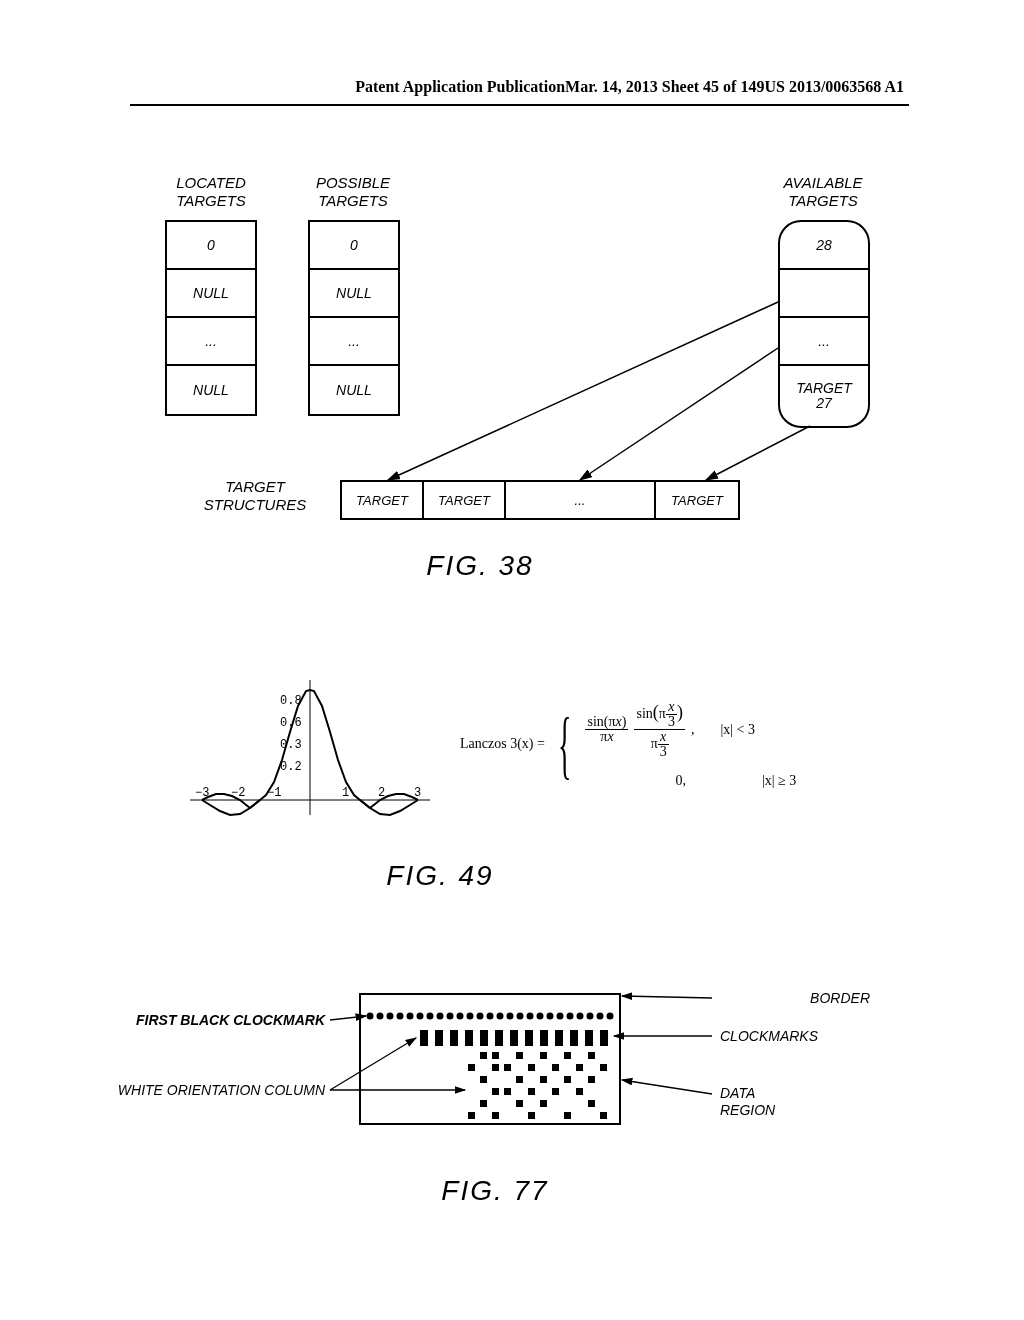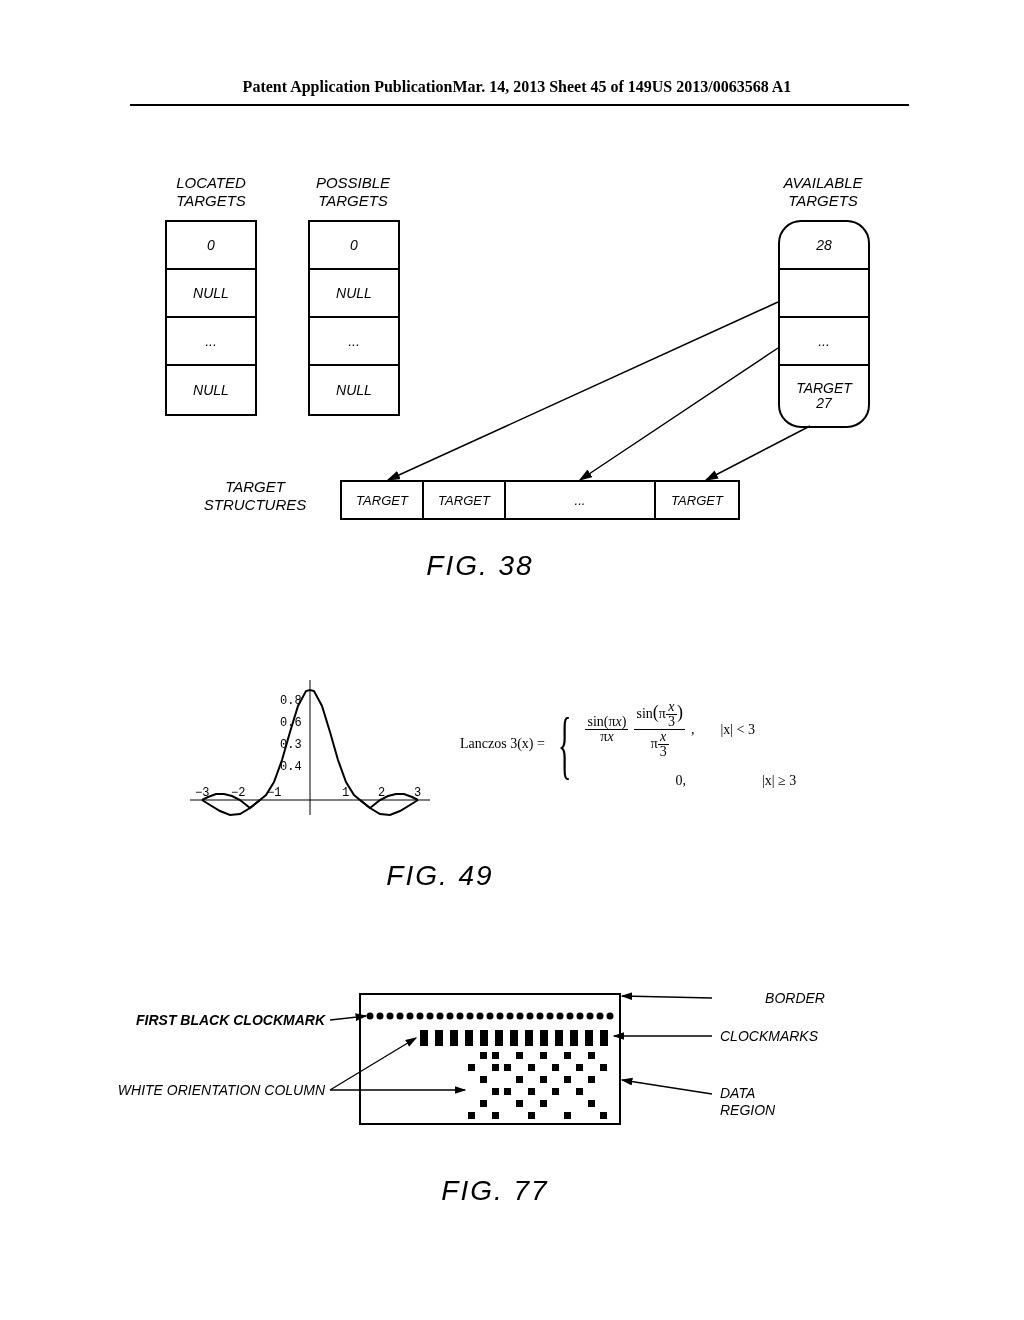--- a/index.html
+++ b/index.html
@@ -9,21 +9,21 @@
     background: #fff;
     font-family: "Times New Roman", serif;
     position: relative;
   }
   .header {
     position: absolute;
     top: 78px;
     left: 0;
     width: 100%;
     display: flex;
-    justify-content: center;
+    justify-content: flex-end;
     padding: 0 120px 0 130px;
     font-weight: bold;
     font-size: 16px;
   }
   .header .right { text-align: right; }
   .header-rule {
     position: absolute;
     top: 104px; left: 130px; right: 115px;
     border-top: 2px solid #000;
   }
@@ -206,21 +206,21 @@
     <line x1="130" y1="10" x2="130" y2="145" stroke="#000" stroke-width="1"></line>
     <polyline fill="none" stroke="#000" stroke-width="2" points="22,130 30,135 40,141 50,145 60,144 70,138 80,130 86,125 94,112 102,90 110,62 118,36 126,21 130,20 134,21 142,36 150,62 158,90 166,112 174,125 180,130 190,138 200,144 210,145 220,141 230,135 238,130"></polyline>
 
     <polyline fill="none" stroke="#000" stroke-width="2" points="22,130 28,127 36,124 44,124 52,126 60,130 70,138 80,130"></polyline>
     <polyline fill="none" stroke="#000" stroke-width="2" points="180,130 190,138 200,130 208,126 216,124 224,124 232,127 238,130"></polyline>
   </svg>
 
   <div class="axis-tick" style="left:100px; top:24px;">0.8</div>
   <div class="axis-tick" style="left:100px; top:46px;">0.6</div>
   <div class="axis-tick" style="left:100px; top:68px;">0.3</div>
-  <div class="axis-tick" style="left:100px; top:90px;">0.4</div>
+  <div class="axis-tick" style="left:100px; top:90px;">0.2</div>
 
   <div class="axis-tick" style="left:15px; top:116px;">−3</div>
   <div class="axis-tick" style="left:51px; top:116px;">−2</div>
   <div class="axis-tick" style="left:87px; top:116px;">−1</div>
   <div class="axis-tick" style="left:162px; top:116px;">1</div>
   <div class="axis-tick" style="left:198px; top:116px;">2</div>
   <div class="axis-tick" style="left:234px; top:116px;">3</div>
 
   <div class="lanczos-eq" style="left:280px; top:30px; width:400px;">
     <span>Lanczos 3(x) =</span>
@@ -246,21 +246,21 @@
   </div>
 
   <div class="fig-caption" style="left:160px; top:190px; width:200px;">FIG. 49</div>
 </div>
 
 <div class="fig77">
 
   <div class="label77" style="left:0px; top:22px; width:195px; text-align:right;font-weight:bold;">FIRST BLACK CLOCKMARK</div>
   <div class="label77" style="left:-25px; top:92px; width:220px; text-align:right;">WHITE ORIENTATION COLUMN</div>
 
-  <div class="label77" style="left:590px; top:0px; width:150px; text-align:center;">BORDER</div>
+  <div class="label77" style="left:590px; top:0px; width:150px; text-align:right;">BORDER</div>
   <div class="label77" style="left:590px; top:38px; width:150px; text-align:left;">CLOCKMARKS</div>
   <div class="label77" style="left:590px; top:95px; width:150px; text-align:left;">DATA<br>REGION</div>
 
   <svg width="760" height="160" style="position:absolute; left:0; top:0;">
     <defs>
       <marker id="ah77" markerWidth="10" markerHeight="10" refX="8" refY="3" orient="auto">
         <path d="M0,0 L9,3 L0,6 z" fill="#000"></path>
       </marker>
     </defs>
 

